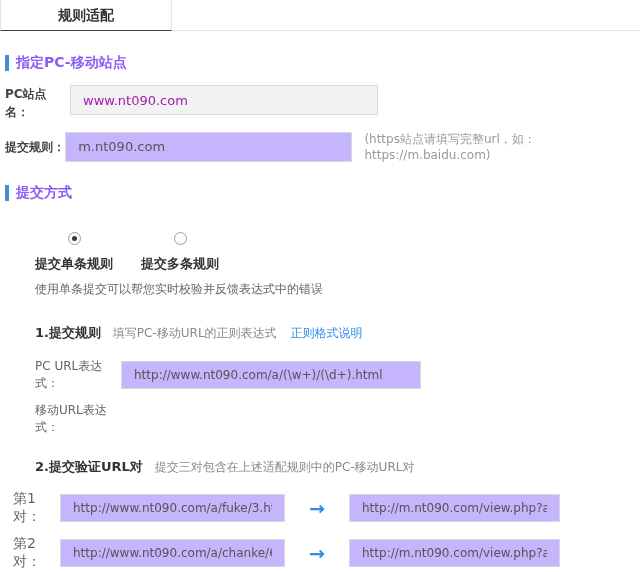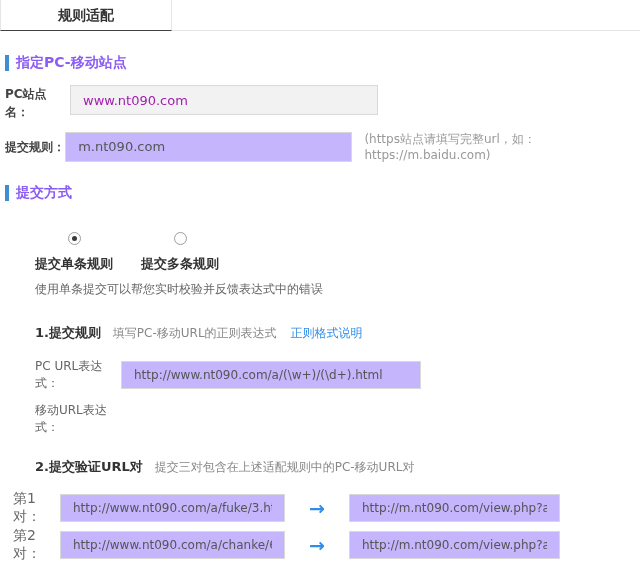--- a/index.html
+++ b/index.html
@@ -50,21 +50,21 @@
 
   
   .expr-row { display: flex; align-items: center; margin: 10px 0 0 30px; }
   .expr-row.first { margin-top: 16px; }
   .expr-label { width: 86px; color: #666; font-size: 12px; }
   .expr-inp { width: 300px; height: 28px; font-size: 12px; }
 
   
   .pair-block { margin-top: 18px; }
   .pair-row { display: flex; align-items: center; margin: 0 0 0 8px; height: 28px; }
-  .pair-row + .pair-row { margin-top: 9px; }
+  .pair-row + .pair-row { margin-top: 17px; }
   .pair-label { width: 47px; color: #666; font-size: 14px; }
   .pair-inp-pc { width: 225px; height: 28px; font-size: 12px; }
   .pair-arrow { width: 64px; text-align: center; color: #2f8ceb; font-size: 19px; font-weight: bold; }
   .pair-inp-m { width: 211px; height: 28px; font-size: 12px; }
 </style>
 </head>
 <body>
 
 <div class="tabs">
   <div class="tab active">规则适配</div>

